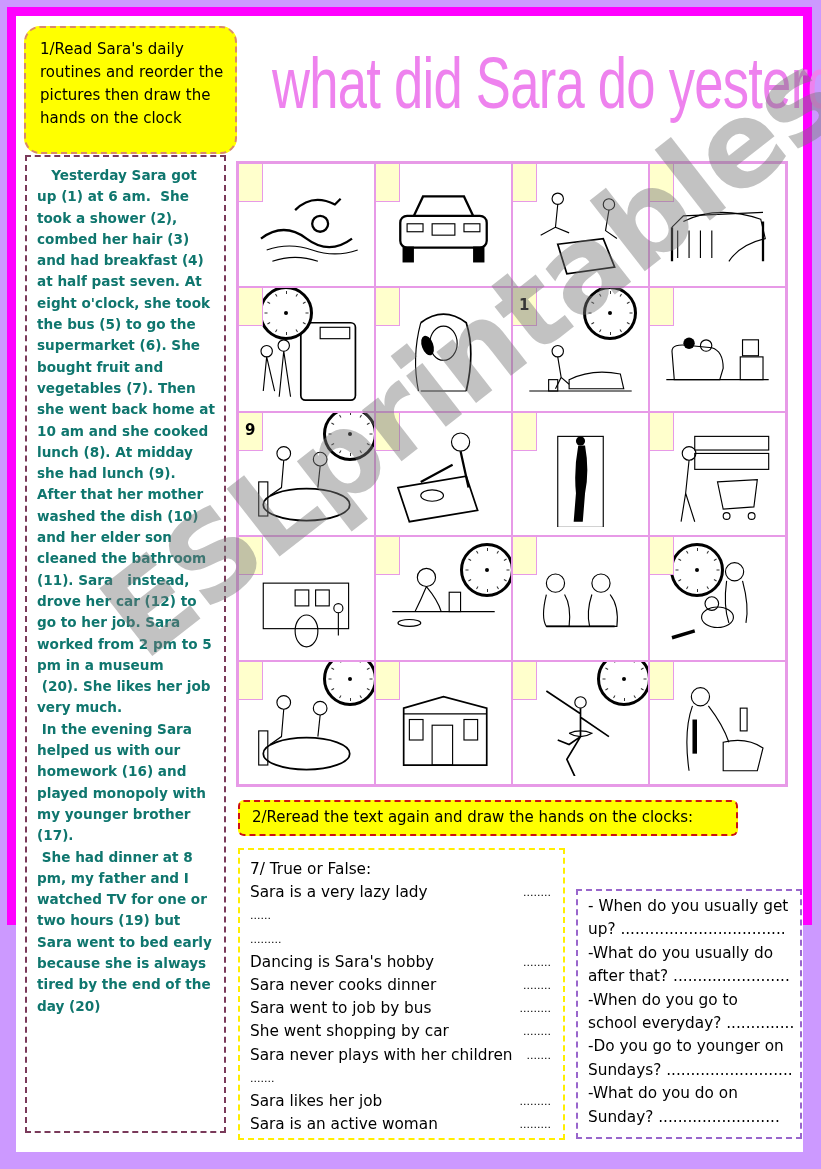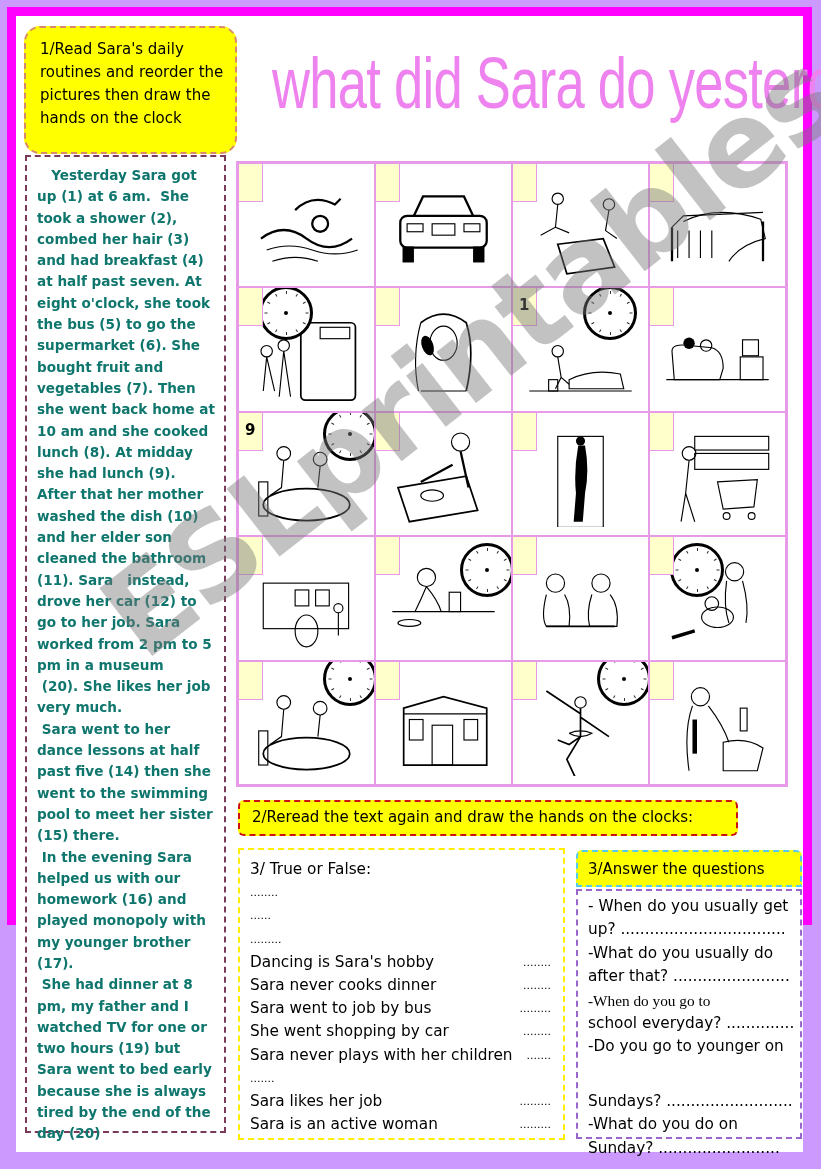--- a/index.html
+++ b/index.html
@@ -135,21 +135,20 @@
 
     <div class="instr-box">
       <span>1/Read Sara's daily routines and reorder the pictures then draw the hands on the clock</span>
     </div>
 
     <div class="title">what did Sara do yesterday?</div>
 
     <div class="story-box">
       <p>   Yesterday Sara got up (1) at 6 am.  She took a shower (2), combed her hair (3) and had breakfast (4) at half past seven. At eight o'clock, she took the bus (5) to go the supermarket (6). She bought fruit and vegetables (7). Then she went back home at 10 am and she cooked lunch (8). At midday she had lunch (9). After that her mother washed the dish (10) and her elder son cleaned the bathroom (11). Sara   instead, drove her car (12) to go to her job. Sara worked from 2 pm to 5 pm in a museum</p>
       <p> (20). She likes her job very much.</p>
-      <p> Sara went to her dance lessons at half past five (14) then she went to the swimming pool to meet her sister (15) there.</p>
       <p> In the evening Sara helped us with our homework (16) and played monopoly with my younger brother (17).</p>
       <p> She had dinner at 8 pm, my father and I watched TV for one or two hours (19) but Sara went to bed early because she is always tired by the end of the day (20)</p>
     </div>
 
     <div class="grid" id="grid">
         <div class="cell">
           <div class="num-box"></div>
           <div class="pic">
             <svg viewBox="0 0 100 90" preserveAspectRatio="xMidYMid meet">
               <path d="M10 55 Q30 40 50 55 T90 55" stroke="#000" fill="none" stroke-width="2"></path>
@@ -487,23 +486,24 @@
             </svg>
           </div>
         </div>
       </div>
 
     <div class="reread-box">
       <span>2/Reread the text again and draw the hands on the clocks:</span>
     </div>
 
     <div class="tf-box">
-      <div>3/ True or False:</div>
+      <div>7/ True or False:</div>
       <div id="tf-list">
           <div class="tf-row">
+            <span>Sara is a very lazy lady</span>
             <span class="tf-dots">........</span>
           </div>
           <div class="tf-row">
             <span class="tf-dots">......</span>
           </div>
           <div class="tf-row">
             <span class="tf-dots">.........</span>
           </div>
           <div class="tf-row">
             <span>Dancing is Sara's hobby</span>
@@ -532,31 +532,28 @@
             <span>Sara likes her job</span>
             <span class="tf-dots">.........</span>
           </div>
           <div class="tf-row">
             <span>Sara is an active woman</span>
             <span class="tf-dots">.........</span>
           </div>
         </div>
     </div>
 
-    <div class="qa-head">
-      <span>3/Answer the questions</span>
-    </div>
     <div class="qa-box" id="qa-box">
         <div style="white-space: nowrap;">- When do you usually get</div>
         <div style="white-space: nowrap;">up? ..................................</div>
         <div style="white-space: nowrap;">-What do you usually do</div>
         <div style="white-space: nowrap;">after that? ........................</div>
-        <div style="white-space: nowrap; font-family: Liberation Serif, serif;">-When do you go to</div>
+        <div style="white-space: nowrap;">-When do you go to</div>
         <div style="white-space: nowrap;">school everyday?  ..............</div>
         <div style="white-space: nowrap;">-Do you go to younger on</div>
-        <div style="white-space: nowrap; margin-top: 31px;">Sundays?  ..........................</div>
+        <div style="white-space: nowrap;">Sundays?  ..........................</div>
         <div style="white-space: nowrap;">-What do you do on</div>
         <div style="white-space: nowrap;">Sunday? .........................</div>
       </div>
 
     <div class="watermark">ESLprintables.com</div>
   </div>
 </div>
 
 </body></html>

